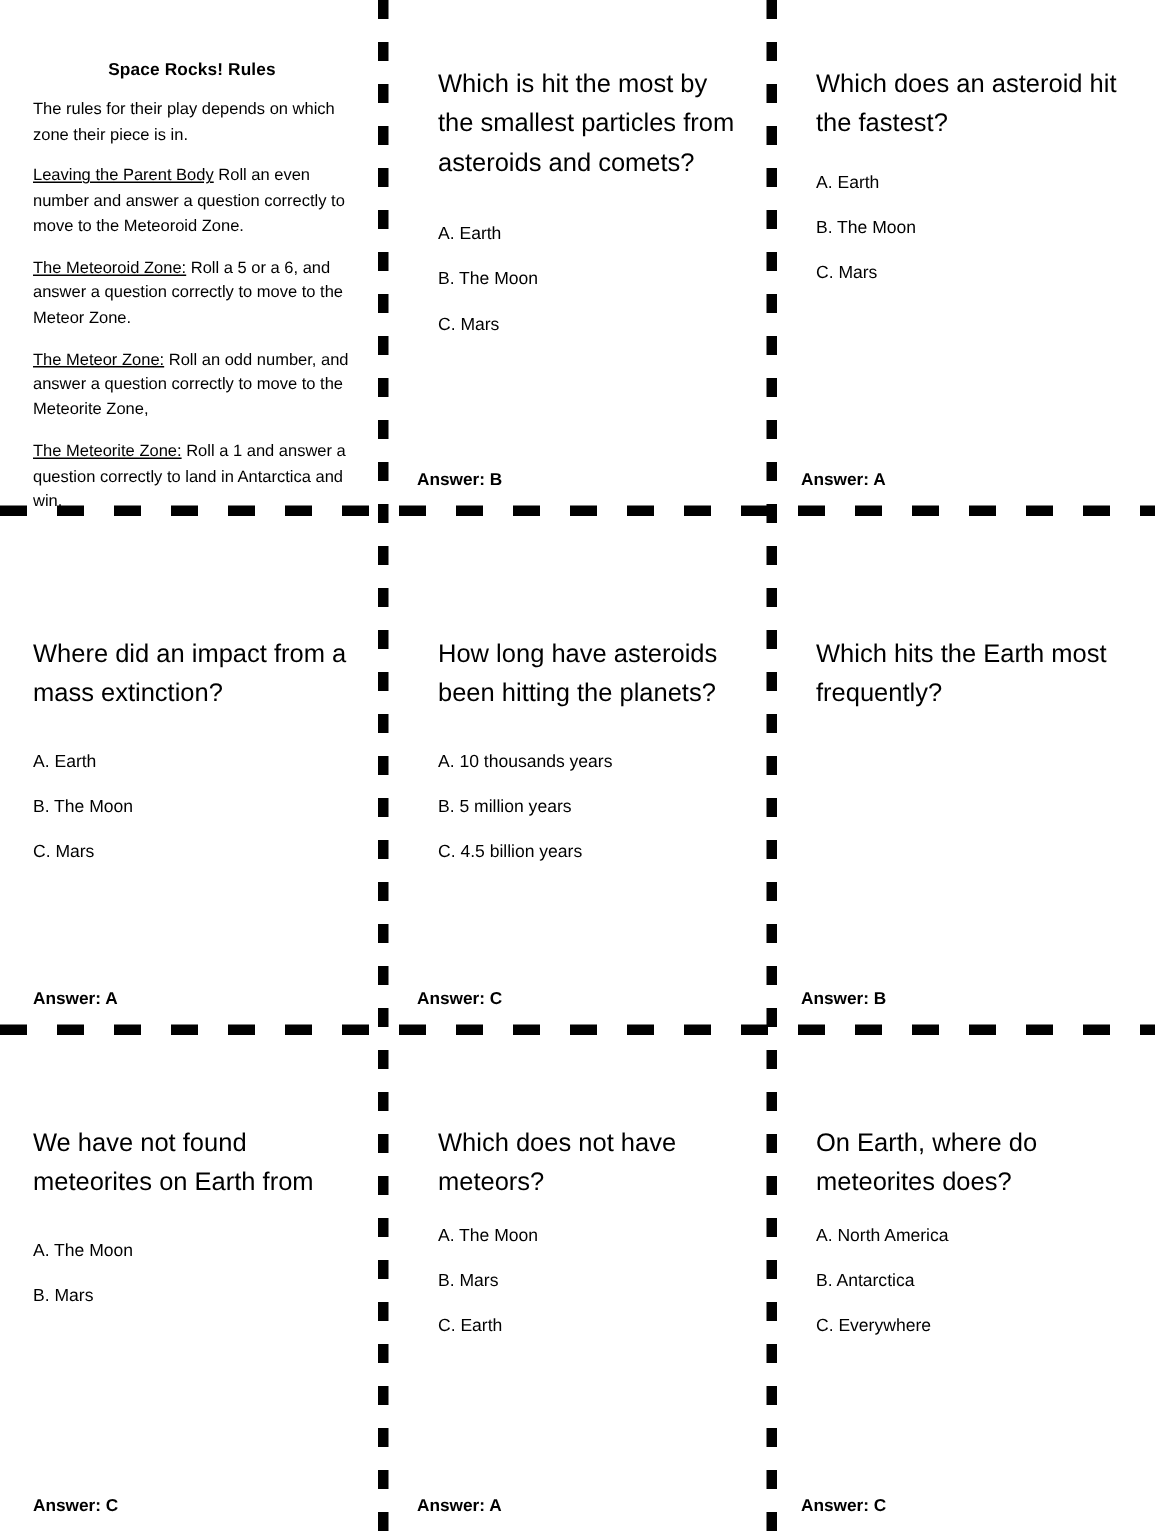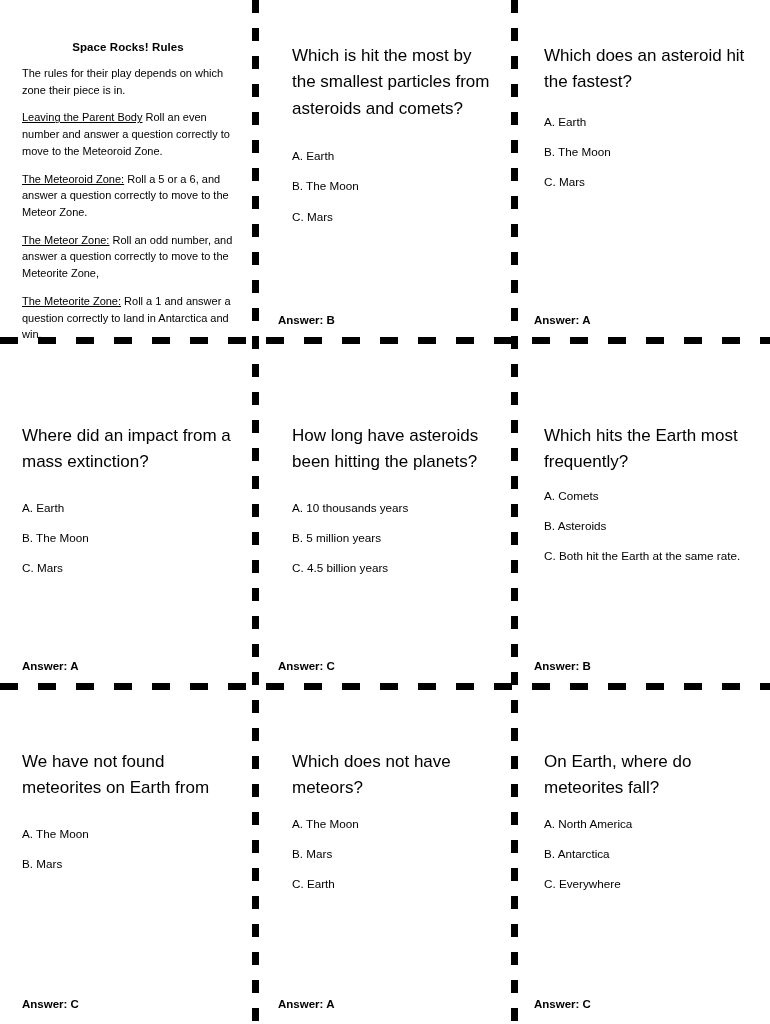--- a/index.html
+++ b/index.html
@@ -179,25 +179,20 @@
     <ul class="choices">
       <li class="choice">A. 10 thousands years</li>
       <li class="choice">B.  5 million years</li>
       <li class="choice">C. 4.5 billion years</li>
     </ul>
     <div class="answer">Answer: C</div>
   </div>
 
   <div class="card row-2 col-3">
     <div class="question">Which hits the Earth most frequently?</div>
-    <ul class="choices">
-      <li class="choice">A. Comets</li>
-      <li class="choice">B. Asteroids</li>
-      <li class="choice">C. Both hit the Earth at the same rate.</li>
-    </ul>
     <div class="answer">Answer: B</div>
   </div>
 
   <div class="card row-3 col-1">
     <div class="question">We have not found meteorites on Earth from</div>
     <ul class="choices">
       <li class="choice">A. The Moon</li>
       <li class="choice">B. Mars</li>
     </ul>
     <div class="answer">Answer: C</div>
@@ -207,21 +202,21 @@
     <div class="question">Which does not have meteors?</div>
     <ul class="choices">
       <li class="choice">A. The Moon</li>
       <li class="choice">B. Mars</li>
       <li class="choice">C. Earth</li>
     </ul>
     <div class="answer">Answer: A</div>
   </div>
 
   <div class="card row-3 col-3">
-    <div class="question">On Earth, where do meteorites fall?</div>
+    <div class="question">On Earth, where do meteorites does?</div>
     <ul class="choices">
       <li class="choice">A. North America</li>
       <li class="choice">B. Antarctica</li>
       <li class="choice">C. Everywhere</li>
     </ul>
     <div class="answer">Answer: C</div>
   </div>
 
 </div>
 

